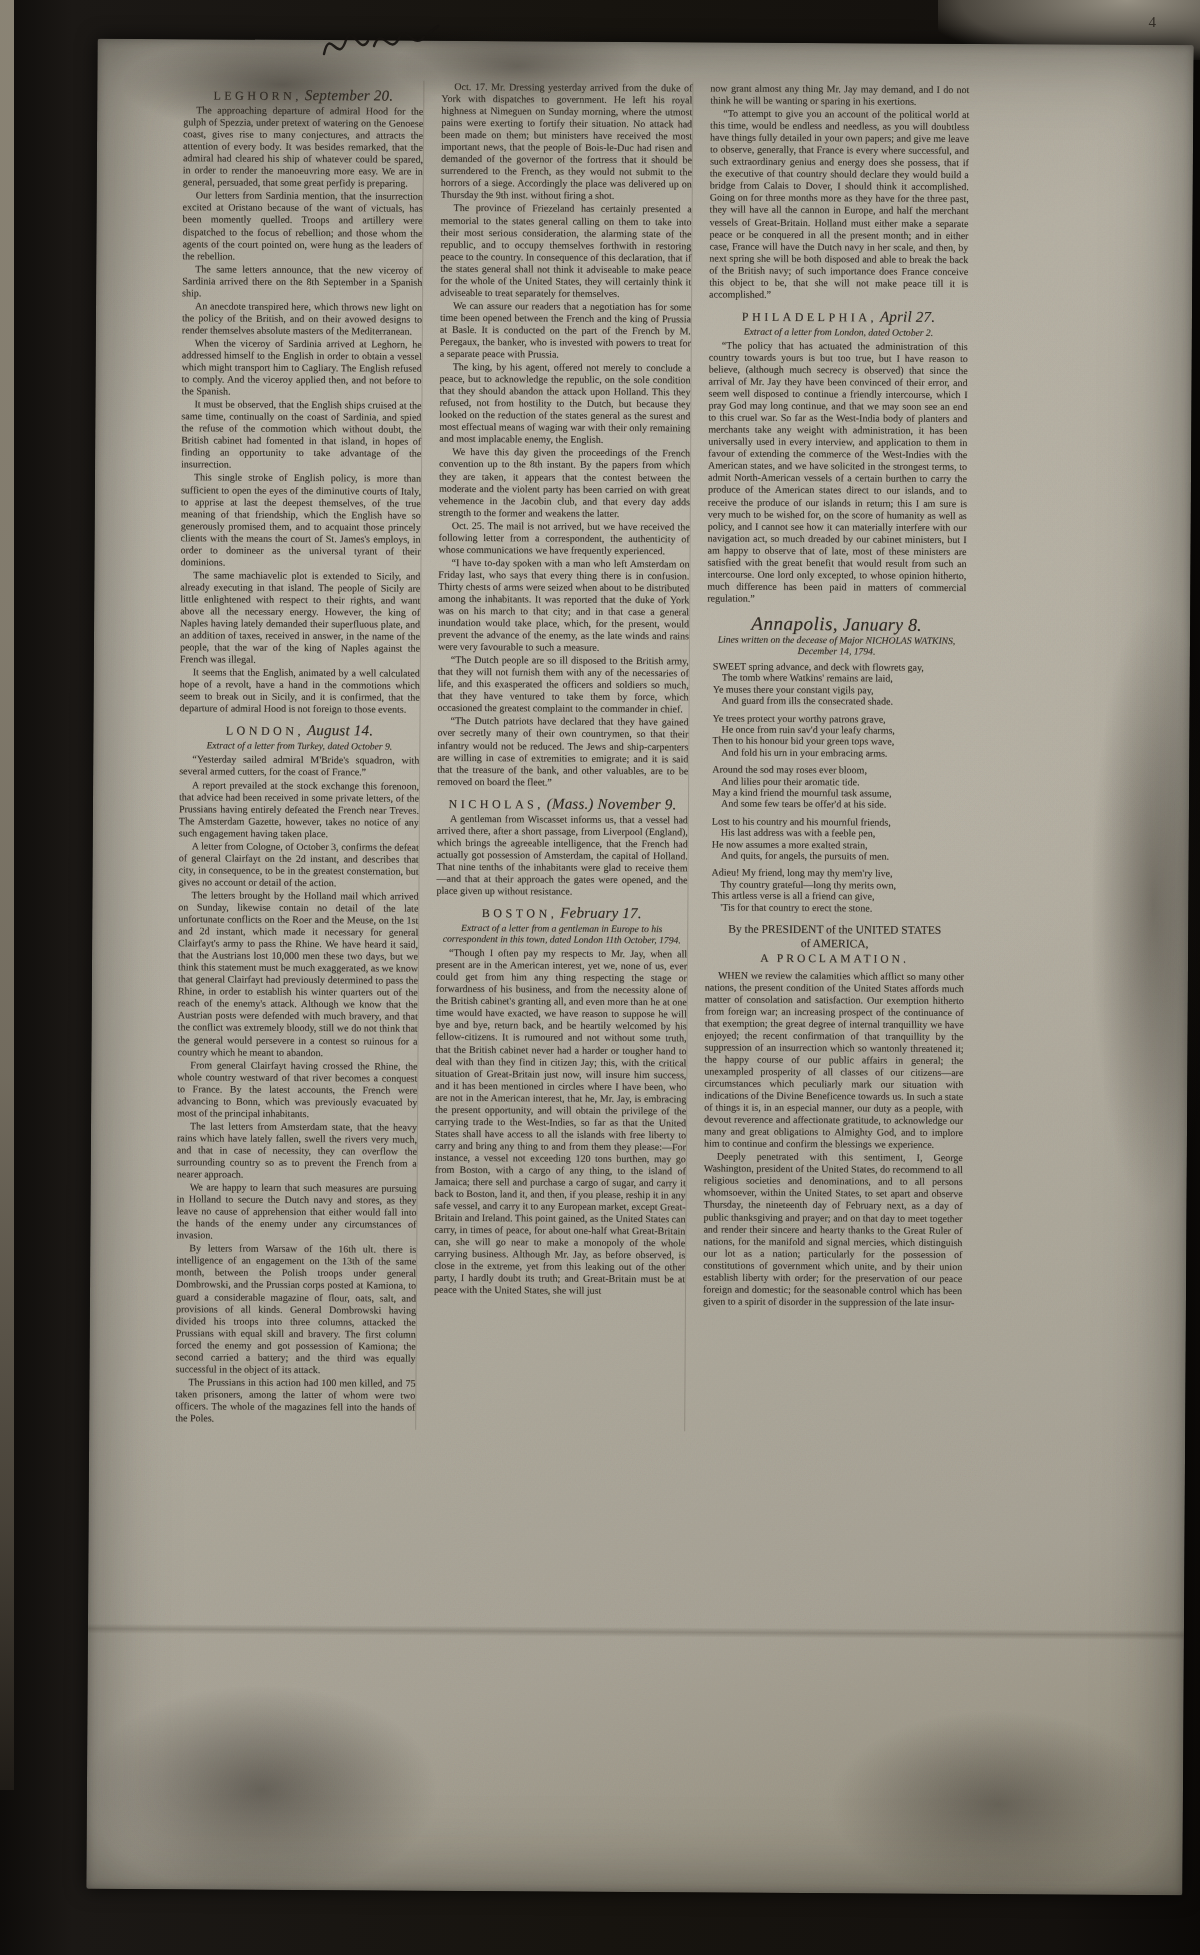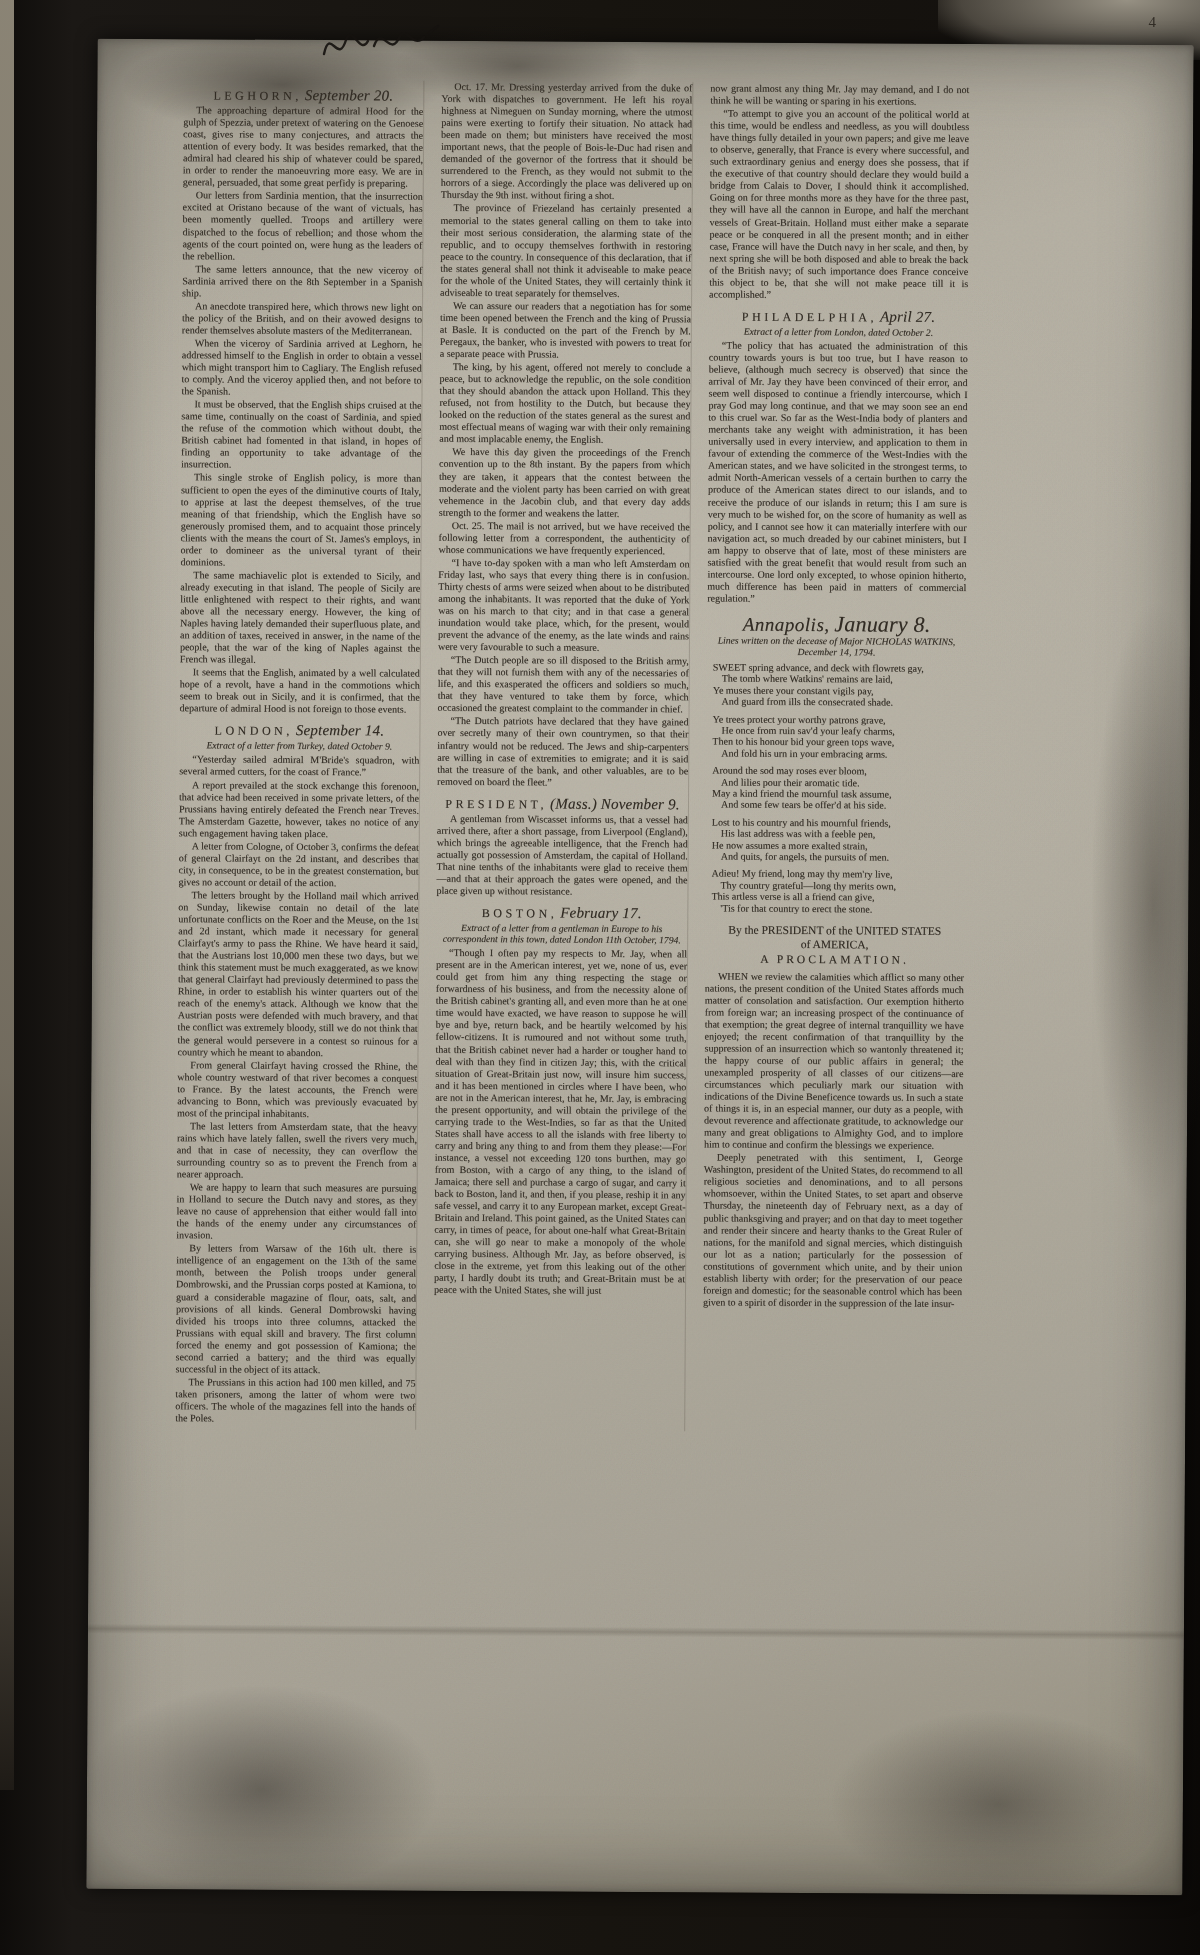--- a/index.html
+++ b/index.html
@@ -49,21 +49,21 @@
   .col + .col{border-left:1px solid rgba(58,50,40,.22);padding-left:17px;}
   .col:nth-child(2){width:251px;}
   .col:nth-child(3){width:259px;}
 
   .article{margin:0 0 4px;}
   .heading{text-align:center;margin:9px 0 3px;font-size:12px;}
   .heading .city{letter-spacing:3.5px;}
   .heading .date{font-style:italic;font-size:15px;letter-spacing:.2px;}
   .annapolis .heading{font-size:19px;font-style:italic;margin:13px 0 4px;}
   .annapolis .heading .city{letter-spacing:.5px;font-style:italic;}
-  .annapolis .heading .date{font-size:22px;}
+  .annapolis .heading .date{font-size:18px;}
   .heading-lines{text-align:center;margin:10px 0 4px;font-size:11.5px;}
   .hline{line-height:13.5px;}
   .hline:last-child{letter-spacing:3px;margin-top:2px;}
   .subhead{font-style:italic;text-align:center;font-size:9.6px;line-height:11px;margin:1px 0 3px;}
   .para{margin:0 0 1px;text-indent:13px;text-align:justify;}
   .continuation .para:first-child{text-indent:0;}
   .stanza{margin:5px 0 6px 6px;line-height:11.4px;}
   .pline{white-space:nowrap;overflow:hidden;}
   .pline:nth-child(even){padding-left:9px;}
 </style>
@@ -98,21 +98,21 @@
           <p class="para">Our letters from Sardinia mention, that the insurrection excited at Oristano because of the want of victuals, has been momently quelled. Troops and artillery were dispatched to the focus of rebellion; and those whom the agents of the court pointed on, were hung as the leaders of the rebellion.</p>
           <p class="para">The same letters announce, that the new viceroy of Sardinia arrived there on the 8th September in a Spanish ship.</p>
           <p class="para">An anecdote transpired here, which throws new light on the policy of the British, and on their avowed designs to render themselves absolute masters of the Mediterranean.</p>
           <p class="para">When the viceroy of Sardinia arrived at Leghorn, he addressed himself to the English in order to obtain a vessel which might transport him to Cagliary. The English refused to comply. And the viceroy applied then, and not before to the Spanish.</p>
           <p class="para">It must be observed, that the English ships cruised at the same time, continually on the coast of Sardinia, and spied the refuse of the commotion which without doubt, the British cabinet had fomented in that island, in hopes of finding an opportunity to take advantage of the insurrection.</p>
           <p class="para">This single stroke of English policy, is more than sufficient to open the eyes of the diminutive courts of Italy, to apprise at last the deepest themselves, of the true meaning of that friendship, which the English have so generously promised them, and to acquaint those princely clients with the means the court of St. James's employs, in order to domineer as the universal tyrant of their dominions.</p>
           <p class="para">The same machiavelic plot is extended to Sicily, and already executing in that island. The people of Sicily are little enlightened with respect to their rights, and want above all the necessary energy. However, the king of Naples having lately demanded their superfluous plate, and an addition of taxes, received in answer, in the name of the people, that the war of the king of Naples against the French was illegal.</p>
           <p class="para">It seems that the English, animated by a well calculated hope of a revolt, have a hand in the commotions which seem to break out in Sicily, and it is confirmed, that the departure of admiral Hood is not foreign to those events.</p>
         </section>
         <section class="article">
-          <header class="heading"><span class="city">LONDON,</span> <span class="date">September 14.</span></header>
+          <header class="heading"><span class="city">LONDON,</span> <span class="date">August 14.</span></header>
           <div class="subhead">Extract of a letter from Turkey, dated October 9.</div>
           <p class="para">“Yesterday sailed admiral M'Bride's squadron, with several armed cutters, for the coast of France.”</p>
           <p class="para">A report prevailed at the stock exchange this forenoon, that advice had been received in some private letters, of the Prussians having entirely defeated the French near Treves. The Amsterdam Gazette, however, takes no notice of any such engagement having taken place.</p>
           <p class="para">A letter from Cologne, of October 3, confirms the defeat of general Clairfayt on the 2d instant, and describes that city, in consequence, to be in the greatest consternation, but gives no account or detail of the action.</p>
           <p class="para">The letters brought by the Holland mail which arrived on Sunday, likewise contain no detail of the late unfortunate conflicts on the Roer and the Meuse, on the 1st and 2d instant, which made it necessary for general Clairfayt's army to pass the Rhine. We have heard it said, that the Austrians lost 10,000 men these two days, but we think this statement must be much exaggerated, as we know that general Clairfayt had previously determined to pass the Rhine, in order to establish his winter quarters out of the reach of the enemy's attack. Although we know that the Austrian posts were defended with much bravery, and that the conflict was extremely bloody, still we do not think that the general would persevere in a contest so ruinous for a country which he meant to abandon.</p>
           <p class="para">From general Clairfayt having crossed the Rhine, the whole country westward of that river becomes a conquest to France. By the latest accounts, the French were advancing to Bonn, which was previously evacuated by most of the principal inhabitants.</p>
           <p class="para">The last letters from Amsterdam state, that the heavy rains which have lately fallen, swell the rivers very much, and that in case of necessity, they can overflow the surrounding country so as to prevent the French from a nearer approach.</p>
           <p class="para">We are happy to learn that such measures are pursuing in Holland to secure the Dutch navy and stores, as they leave no cause of apprehension that either would fall into the hands of the enemy under any circumstances of invasion.</p>
           <p class="para">By letters from Warsaw of the 16th ult. there is intelligence of an engagement on the 13th of the same month, between the Polish troops under general Dombrowski, and the Prussian corps posted at Kamiona, to guard a considerable magazine of flour, oats, salt, and provisions of all kinds. General Dombrowski having divided his troops into three columns, attacked the Prussians with equal skill and bravery. The first column forced the enemy and got possession of Kamiona; the second carried a battery; and the third was equally successful in the object of its attack.</p>
           <p class="para">The Prussians in this action had 100 men killed, and 75 taken prisoners, among the latter of whom were two officers. The whole of the magazines fell into the hands of the Poles.</p>
@@ -124,21 +124,21 @@
           <p class="para">The province of Friezeland has certainly presented a memorial to the states general calling on them to take into their most serious consideration, the alarming state of the republic, and to occupy themselves forthwith in restoring peace to the country. In consequence of this declaration, that if the states general shall not think it adviseable to make peace for the whole of the United States, they will certainly think it adviseable to treat separately for themselves.</p>
           <p class="para">We can assure our readers that a negotiation has for some time been opened between the French and the king of Prussia at Basle. It is conducted on the part of the French by M. Peregaux, the banker, who is invested with powers to treat for a separate peace with Prussia.</p>
           <p class="para">The king, by his agent, offered not merely to conclude a peace, but to acknowledge the republic, on the sole condition that they should abandon the attack upon Holland. This they refused, not from hostility to the Dutch, but because they looked on the reduction of the states general as the surest and most effectual means of waging war with their only remaining and most implacable enemy, the English.</p>
           <p class="para">We have this day given the proceedings of the French convention up to the 8th instant. By the papers from which they are taken, it appears that the contest between the moderate and the violent party has been carried on with great vehemence in the Jacobin club, and that every day adds strength to the former and weakens the latter.</p>
           <p class="para">Oct. 25. The mail is not arrived, but we have received the following letter from a correspondent, the authenticity of whose communications we have frequently experienced.</p>
           <p class="para">“I have to-day spoken with a man who left Amsterdam on Friday last, who says that every thing there is in confusion. Thirty chests of arms were seized when about to be distributed among the inhabitants. It was reported that the duke of York was on his march to that city; and in that case a general inundation would take place, which, for the present, would prevent the advance of the enemy, as the late winds and rains were very favourable to such a measure.</p>
           <p class="para">“The Dutch people are so ill disposed to the British army, that they will not furnish them with any of the necessaries of life, and this exasperated the officers and soldiers so much, that they have ventured to take them by force, which occasioned the greatest complaint to the commander in chief.</p>
           <p class="para">“The Dutch patriots have declared that they have gained over secretly many of their own countrymen, so that their infantry would not be reduced. The Jews and ship-carpenters are willing in case of extremities to emigrate; and it is said that the treasure of the bank, and other valuables, are to be removed on board the fleet.”</p>
         </section>
         <section class="article">
-          <header class="heading"><span class="city">PRESIDENT,</span> <span class="date">(Mass.) November 9.</span></header>
+          <header class="heading"><span class="city">NICHOLAS,</span> <span class="date">(Mass.) November 9.</span></header>
           <p class="para">A gentleman from Wiscasset informs us, that a vessel had arrived there, after a short passage, from Liverpool (England), which brings the agreeable intelligence, that the French had actually got possession of Amsterdam, the capital of Holland. That nine tenths of the inhabitants were glad to receive them—and that at their approach the gates were opened, and the place given up without resistance.</p>
         </section>
         <section class="article">
           <header class="heading"><span class="city">BOSTON,</span> <span class="date">February 17.</span></header>
           <div class="subhead">Extract of a letter from a gentleman in Europe to his correspondent in this town, dated London 11th October, 1794.</div>
           <p class="para">“Though I often pay my respects to Mr. Jay, when all present are in the American interest, yet we, none of us, ever could get from him any thing respecting the stage or forwardness of his business, and from the necessity alone of the British cabinet's granting all, and even more than he at one time would have exacted, we have reason to suppose he will bye and bye, return back, and be heartily welcomed by his fellow-citizens. It is rumoured and not without some truth, that the British cabinet never had a harder or tougher hand to deal with than they find in citizen Jay; this, with the critical situation of Great-Britain just now, will insure him success, and it has been mentioned in circles where I have been, who are not in the American interest, that he, Mr. Jay, is embracing the present opportunity, and will obtain the privilege of the carrying trade to the West-Indies, so far as that the United States shall have access to all the islands with free liberty to carry and bring any thing to and from them they please:—For instance, a vessel not exceeding 120 tons burthen, may go from Boston, with a cargo of any thing, to the island of Jamaica; there sell and purchase a cargo of sugar, and carry it back to Boston, land it, and then, if you please, reship it in any safe vessel, and carry it to any European market, except Great-Britain and Ireland. This point gained, as the United States can carry, in times of peace, for about one-half what Great-Britain can, she will go near to make a monopoly of the whole carrying business. Although Mr. Jay, as before observed, is close in the extreme, yet from this leaking out of the other party, I hardly doubt its truth; and Great-Britain must be at peace with the United States, she will just</p>
         </section>
       </div>
     <div class="col">
         <section class="article continuation">

